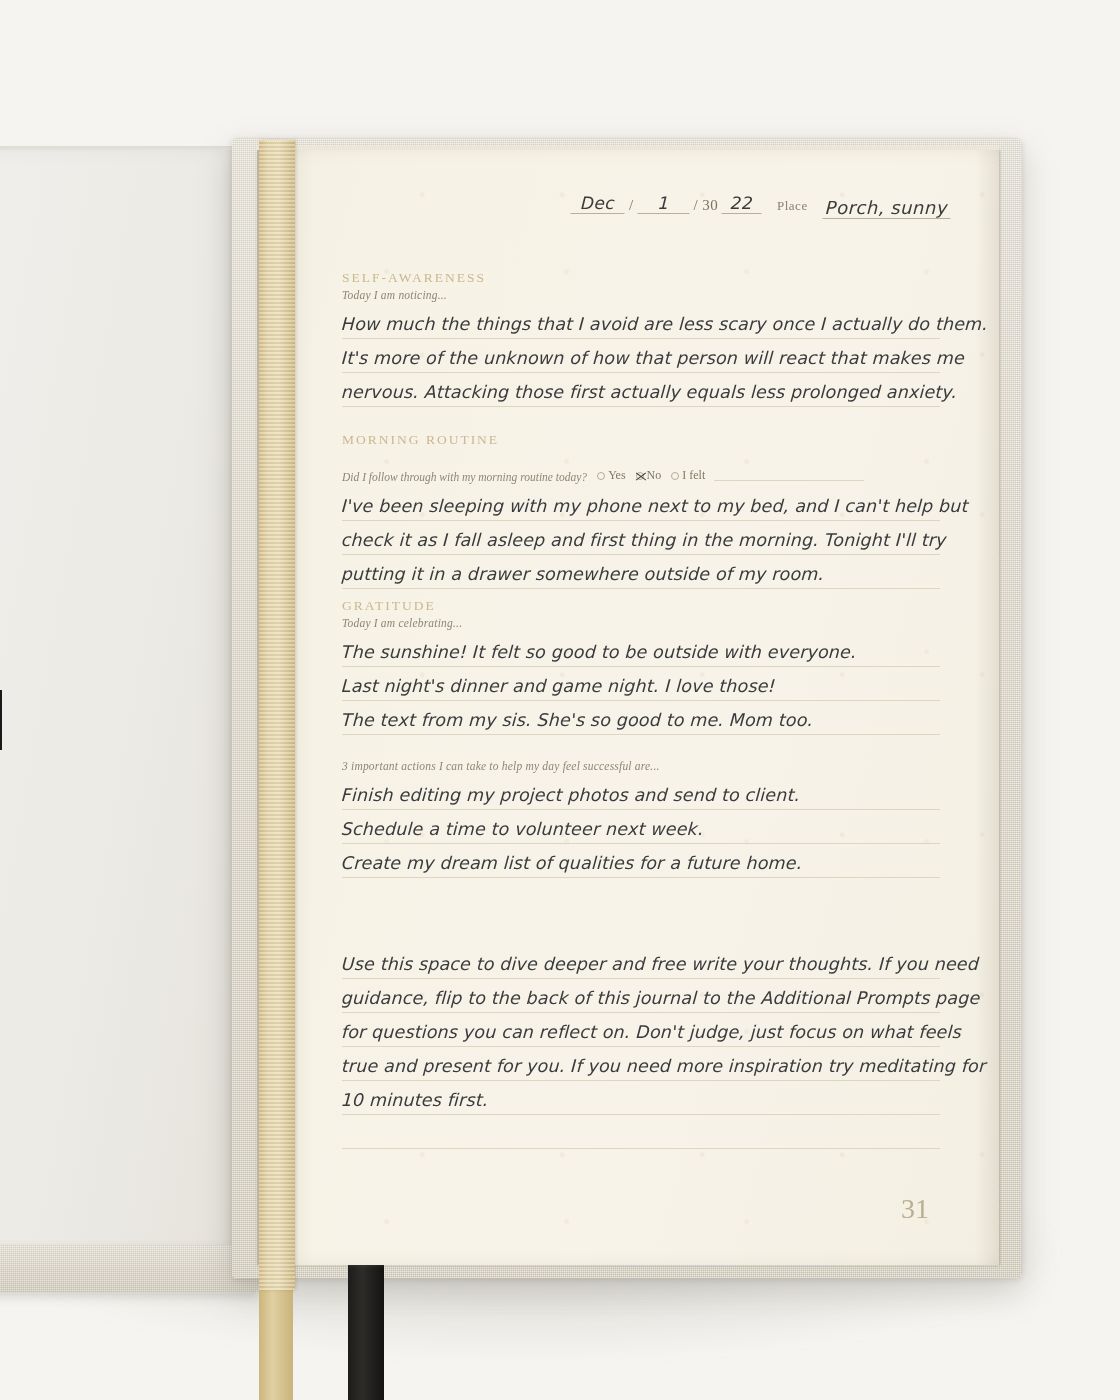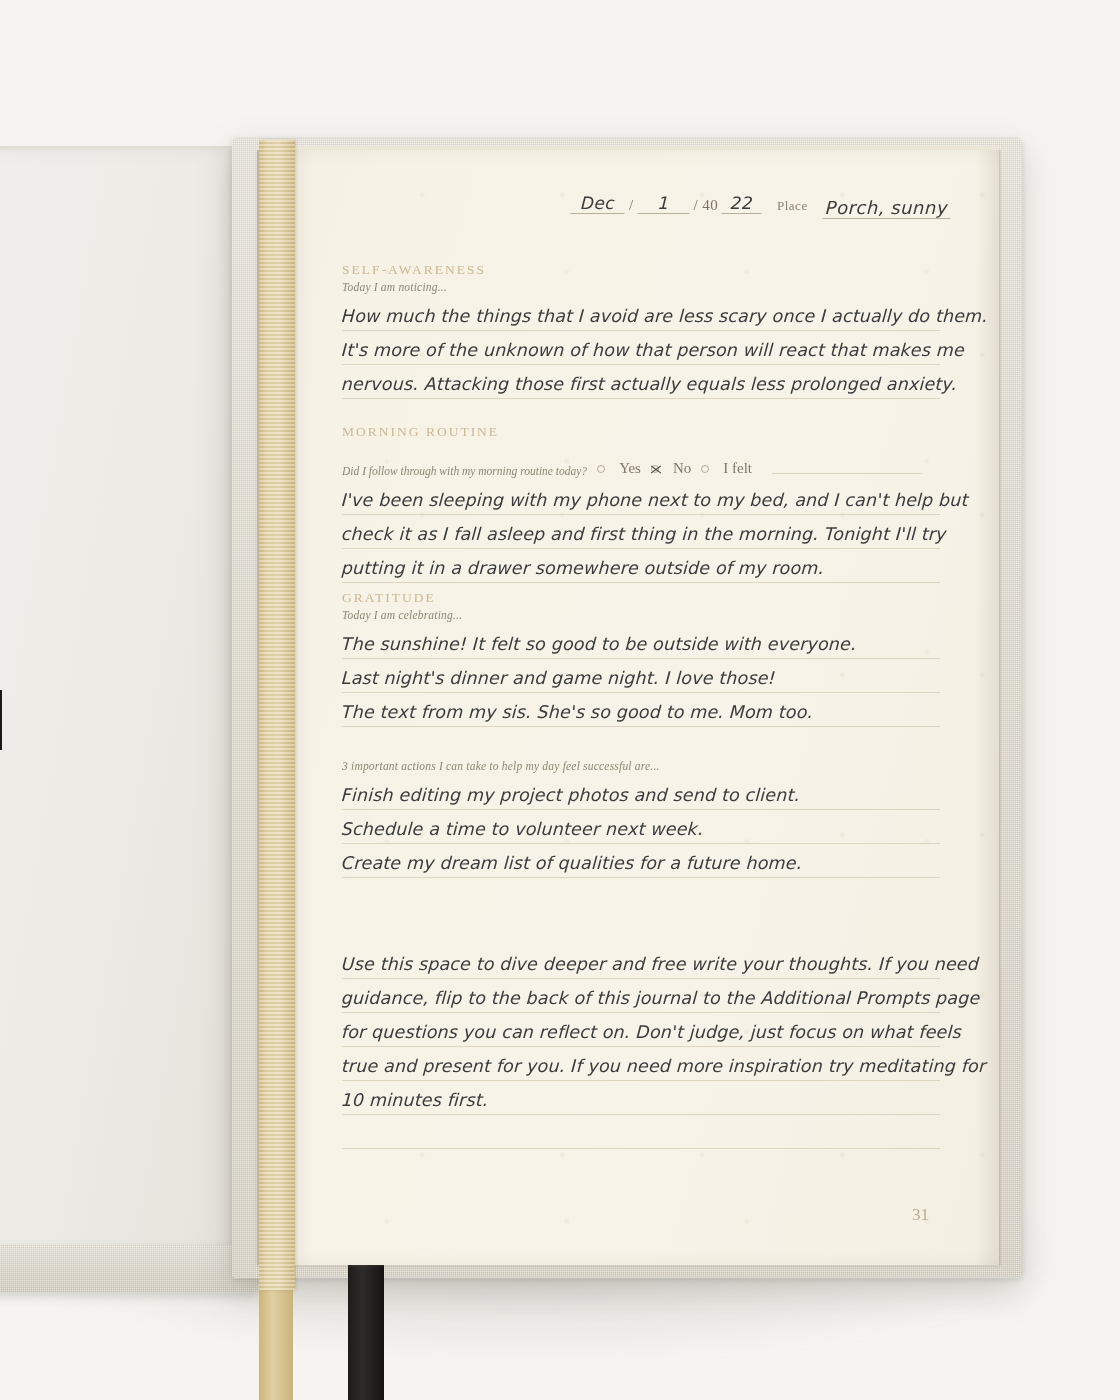--- a/index.html
+++ b/index.html
@@ -150,20 +150,21 @@
     display:flex; align-items:flex-start; gap:15px;
   }
 
   .section { position:absolute; left: 85px; width: 598px; }
   .sec-title {
     font-family: "Liberation Serif", serif;
     font-size: 13.5px;
     letter-spacing: 2.0px;
     color: #cbb790;
     font-weight: 400;
+    margin-top: 8px;
   }
   .sec-sub {
     font-family: Liberation Serif, serif;
     font-style: italic;
     font-size: 11.5px;
     color: #8d8674;
     margin-top: 3px;
     letter-spacing: .2px;
   }
   .rule-line {
@@ -186,21 +187,21 @@
 
   
   .mr-sub-row {
     display:flex; align-items:flex-end; gap:0px;
     font-family: "Liberation Serif", serif;
     font-style: italic;
     font-size: 11.5px;
     color: #8d8674;
     margin-top: 20px;
   }
-  .opt { display:inline-flex; align-items:center; gap:14px; margin-left: 10px; font-style: normal; font-size: 15px; color:#7f7868;justify-content:space-between;}
+  .opt { display:inline-flex; align-items:center; gap:3px; margin-left: 10px; font-style: normal; font-size: 12px; color:#7f7868;justify-content:space-between;}
   .circ {
     width: 8px; height: 8px; border:1px solid #b5ac96; border-radius:50%;
     display:inline-block; position:relative;
   }
   .circ.checked::before, .circ.checked::after {
     content:""; position:absolute; left:-2px; top:3px; width:12px; height:1.4px;
     background:#44443f; transform: rotate(36deg);
   }
   .circ.checked::after { transform: rotate(-36deg); }
   .ifelt-line {
@@ -212,21 +213,21 @@
 
   .footer {
     position:absolute; left:0; bottom:46px; width:100%;
     text-align:center;
     font-family: "Liberation Serif", serif;
     font-size: 12.5px; letter-spacing: 2.4px; color: #7e7768;
   }
   .page-num {
     position:absolute; right: 70px; bottom: 40px;
     font-family: "Liberation Serif", serif;
-    font-size: 17px; color: #b9ad92;
+    font-size: 28px; color: #b9ad92;
   }
 
   
   .gutter {
     position:absolute; left:257px; top:150px; width: 56px; height: 1115px;
     background: linear-gradient(90deg, rgba(120,110,85,0.30) 0%, rgba(120,110,85,0.10) 45%, rgba(120,110,85,0) 100%);
     pointer-events:none;
   }
   .outer-edge {
     position:absolute; left: 975px; top:150px; width: 26px; height: 1115px;
@@ -256,21 +257,21 @@
   <div class="black-ribbon"></div>
 
   <div class="page-topedge"></div>
   <div class="page">
     <div class="page-grain"></div>
 
     <div class="date-block">
       <span class="blank" style="width:54px">Dec</span>
       <span>/</span>
       <span class="blank" style="width:52px">1</span>
-      <span>/ 40</span>
+      <span>/ 30</span>
       <span class="blank" style="width:40px">22</span>
     </div>
 
     <div class="place-block">
       <span>Place</span>
       <span class="blank" style="width:128px;font-size:18px;line-height:20px">Porch, sunny</span>
     </div>
 
     <div class="section" style="top:112px">
       <div class="sec-title">SELF-AWARENESS</div>

